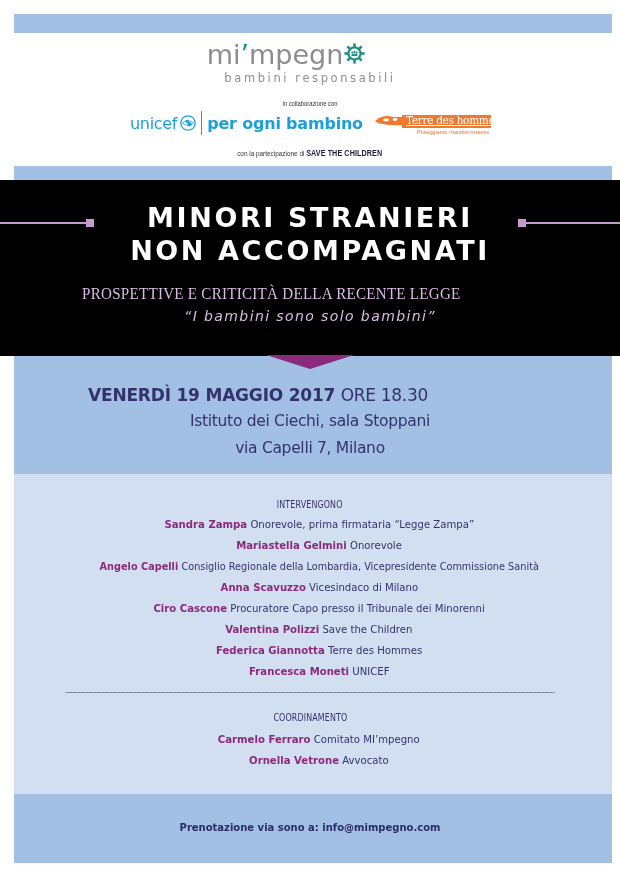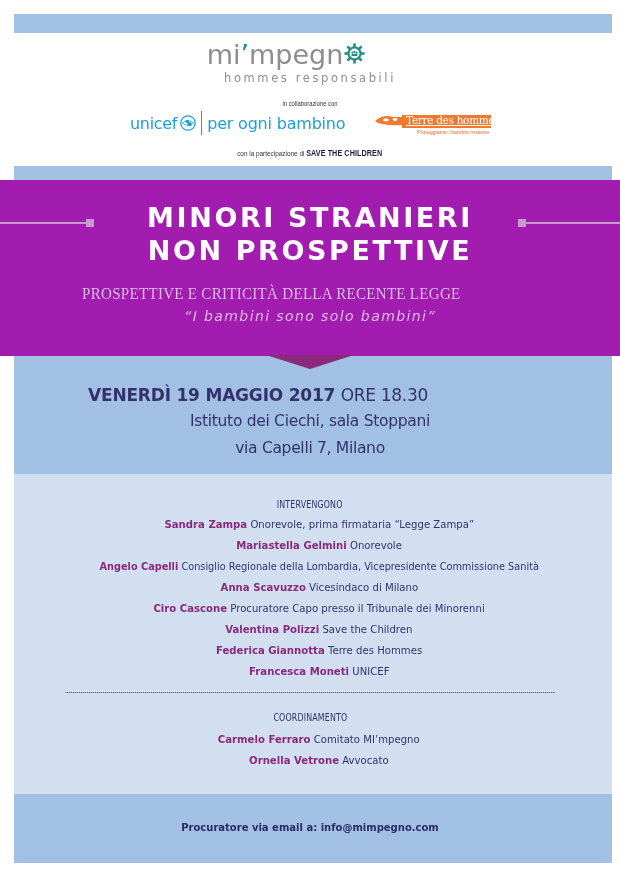--- a/index.html
+++ b/index.html
@@ -14,35 +14,35 @@
     .mimpegno-word .apos { color: #1f8f86; }
     .gear-icon { display: inline-block; vertical-align: middle; width: 21px; height: 21px; margin-left: 1px; position: relative; top: -2px; }
     .tagline { position: absolute; top: 38px; width: 620px; text-align: center; font-family: "DejaVu Sans", sans-serif; font-size: 11.5px; letter-spacing: 2.6px; color: #8e8e8e; }
 
     .collab-label { position: absolute; top: 66px; width: 620px; text-align: center; font-family: "Liberation Sans", sans-serif; font-size: 7.5px; color: #333; transform: scaleX(0.78); }
 
     .unicef-logo { position: absolute; left: 130px; top: 79px; height: 22px; display: flex; align-items: center; }
     .unicef-word { font-family: "DejaVu Sans", sans-serif; font-size: 16px; color: #1ca0db; letter-spacing: -0.3px; }
     .unicef-emblem { width: 16px; height: 16px; margin-left: 3px; }
     .unicef-divider { width: 1px; height: 24px; background: #1ca0db; margin: 0 5px 0 5px; }
-    .unicef-slogan { font-family: "DejaVu Sans", sans-serif; font-size: 16px; color: #1ca0db; font-weight: normal; letter-spacing: -0.2px; }
+    .unicef-slogan { font-family: "DejaVu Sans", sans-serif; font-size: 16px; color: #1ca0db; font-weight: bold; letter-spacing: -0.2px; }
 
     .tdh-logo { position: absolute; left: 373px; top: 78px; width: 118px; height: 30px; }
     .tdh-band { position: absolute; left: 29px; top: 4px; width: 89px; height: 13px; background: #ef7a2f; }
     .tdh-name { position: absolute; left: 33px; top: 3px; font-family: "DejaVu Serif", serif; font-size: 10.5px; color: #ffffff; text-decoration: underline; letter-spacing: -0.3px; white-space: nowrap; }
     .tdh-slogan { position: absolute; left: 44px; top: 18px; font-family: "Liberation Sans", sans-serif; font-size: 5.3px; color: #e46a25; white-space: nowrap; }
     .tdh-face { position: absolute; left: 0; top: 1px; width: 40px; height: 16px; }
 
     .partner-line { position: absolute; top: 115px; width: 620px; text-align: center; font-family: "Liberation Sans", sans-serif; font-size: 8px; color: #333; }
     .partner-line .strong { font-weight: bold; color: #1d1d45; font-size: 9px; letter-spacing: 0.1px; }
     .partner-line .inner { display: inline-block; transform: scaleX(0.8); }
 
     .strip { position: absolute; left: 14px; top: 166px; width: 598px; height: 15px; background: #a2c0e3; }
 
-    .banner { position: absolute; left: 0; top: 180px; width: 620px; height: 176px; background: #a21caf; }
+    .banner { position: absolute; left: 0; top: 180px; width: 620px; height: 176px; background: #000000; }
     .banner-rule-left { position: absolute; left: 0; top: 42px; width: 88px; height: 2px; background: #c69bd0; }
     .banner-rule-left-sq { position: absolute; left: 86px; top: 39px; width: 8px; height: 8px; background: #c69bd0; }
     .banner-rule-right { position: absolute; right: 0; top: 42px; width: 100px; height: 2px; background: #c69bd0; }
     .banner-rule-right-sq { position: absolute; left: 518px; top: 39px; width: 8px; height: 8px; background: #c69bd0; }
     .title-line { position: absolute; left: 0; width: 620px; text-align: center; font-family: "DejaVu Sans", sans-serif; font-weight: bold; color: #ffffff; font-size: 27px; letter-spacing: 2.6px; line-height: 30px; }
     .title-1 { top: 23px; }
     .title-2 { top: 56px; }
     .subtitle { position: absolute; top: 105px; left: 0; width: 543px; text-align: center; font-family: Liberation Serif, serif; color: #d9bde3; font-size: 16px; letter-spacing: 0.3px; }
     .subtitle .inner { display: inline-block; transform: scaleX(0.94); }
     .quote { position: absolute; top: 128px; left: 0; width: 620px; text-align: center; font-family: "DejaVu Sans", sans-serif; font-style: italic; color: #d9bde3; font-size: 14px; letter-spacing: 1.4px; }
@@ -87,21 +87,21 @@
         <rect x="0.5" y="10.5" width="4" height="3" transform="rotate(45 12 12)"></rect>
         <rect x="19.5" y="10.5" width="4" height="3" transform="rotate(45 12 12)"></rect>
       </g>
       <circle cx="12" cy="12" r="5.6" fill="#ffffff"></circle>
       <circle cx="9.6" cy="11" r="1.3" fill="#1f8f86"></circle>
       <circle cx="12" cy="10.4" r="1.3" fill="#1f8f86"></circle>
       <circle cx="14.4" cy="11" r="1.3" fill="#1f8f86"></circle>
       <rect x="8.4" y="12.6" width="7.2" height="2.2" rx="1" fill="#1f8f86"></rect>
     </svg>
   </div>
-  <div class="tagline">hommes responsabili</div>
+  <div class="tagline">bambini responsabili</div>
   <div class="collab-label">in collaborazione con</div>
 
   <div class="unicef-logo">
     <span class="unicef-word">unicef</span>
     <svg class="unicef-emblem" viewBox="0 0 20 20">
       <circle cx="10" cy="10" r="9" fill="none" stroke="#1ca0db" stroke-width="1.6"></circle>
       <path d="M3 10 Q10 4 17 10 Q10 16 3 10Z" fill="none" stroke="#1ca0db" stroke-width="1"></path>
       <circle cx="9" cy="8" r="2.2" fill="#1ca0db"></circle>
       <circle cx="12" cy="11.5" r="2.6" fill="#1ca0db"></circle>
     </svg>
@@ -126,21 +126,21 @@
 </div>
 
 <div class="strip"></div>
 
 <div class="banner">
   <div class="banner-rule-left"></div>
   <div class="banner-rule-left-sq"></div>
   <div class="banner-rule-right"></div>
   <div class="banner-rule-right-sq"></div>
   <div class="title-line title-1">MINORI STRANIERI</div>
-  <div class="title-line title-2">NON PROSPETTIVE</div>
+  <div class="title-line title-2">NON ACCOMPAGNATI</div>
   <div class="subtitle"><span class="inner">PROSPETTIVE E CRITICITÀ DELLA RECENTE LEGGE</span></div>
   <div class="quote">“I bambini sono solo bambini”</div>
 </div>
 
 <div class="event-block"></div>
 <div class="arrow-down-icon"></div>
 
 <div class="event-date">
   <span class="bold">VENERDÌ 19 MAGGIO 2017</span>
   <span class="time">ORE 18.30</span>
@@ -162,15 +162,15 @@
 <div class="speaker-row" style="top:665px"><span class="inner"><span class="speaker-name">Francesca Moneti</span> <span>UNICEF</span></span></div>
 
 <div class="divider"></div>
 
 <div class="section-heading" style="top:711px"><span class="inner">COORDINAMENTO</span></div>
 <div class="speaker-row" style="top:733px"><span class="inner"><span class="speaker-name">Carmelo Ferraro</span> <span>Comitato MI’mpegno</span></span></div>
 <div class="speaker-row" style="top:754px"><span class="inner"><span class="speaker-name">Ornella Vetrone</span> <span>Avvocato</span></span></div>
 
 <div class="footer-block"></div>
 <div class="footer-text">
-  <span>Procuratore via email a:</span>
+  <span>Prenotazione via sono a:</span>
   <a class="footer-email">info@mimpegno.com</a>
 </div>
 
 </body></html>

